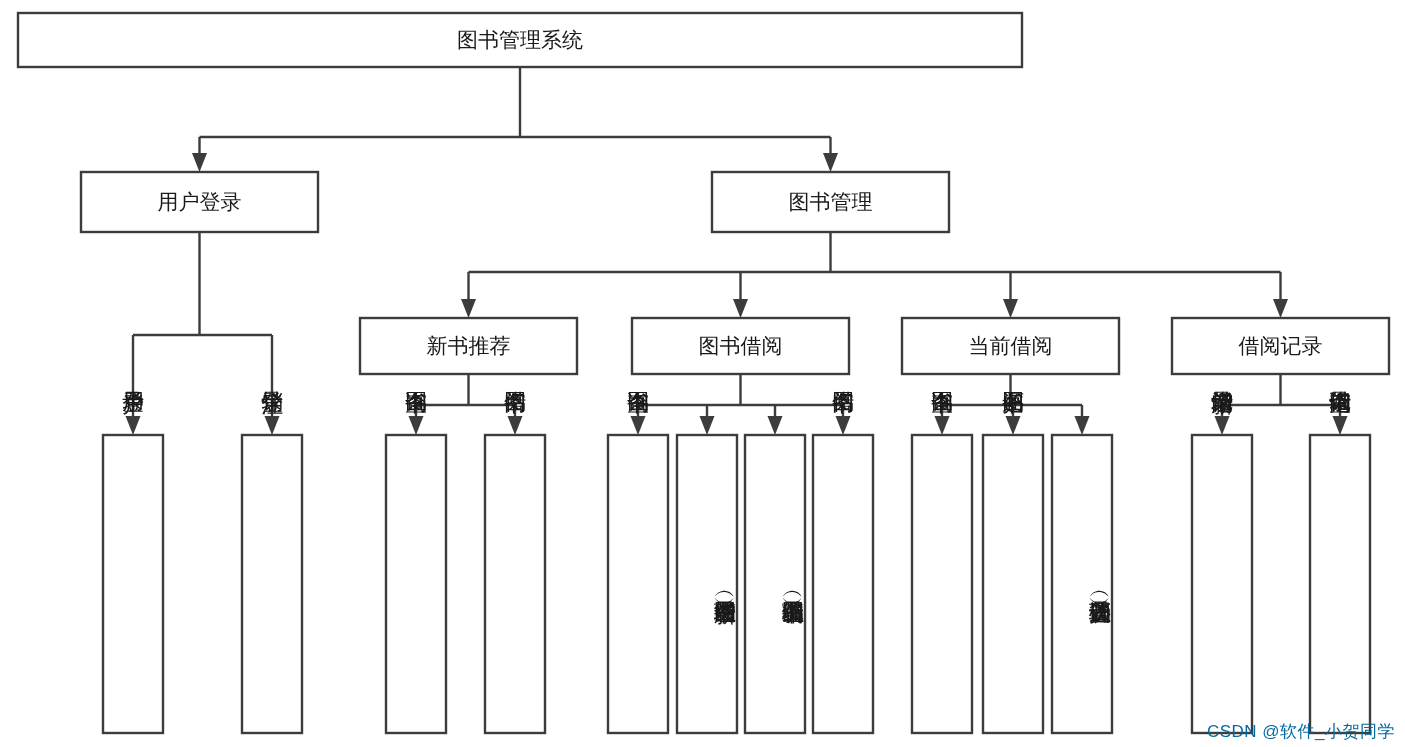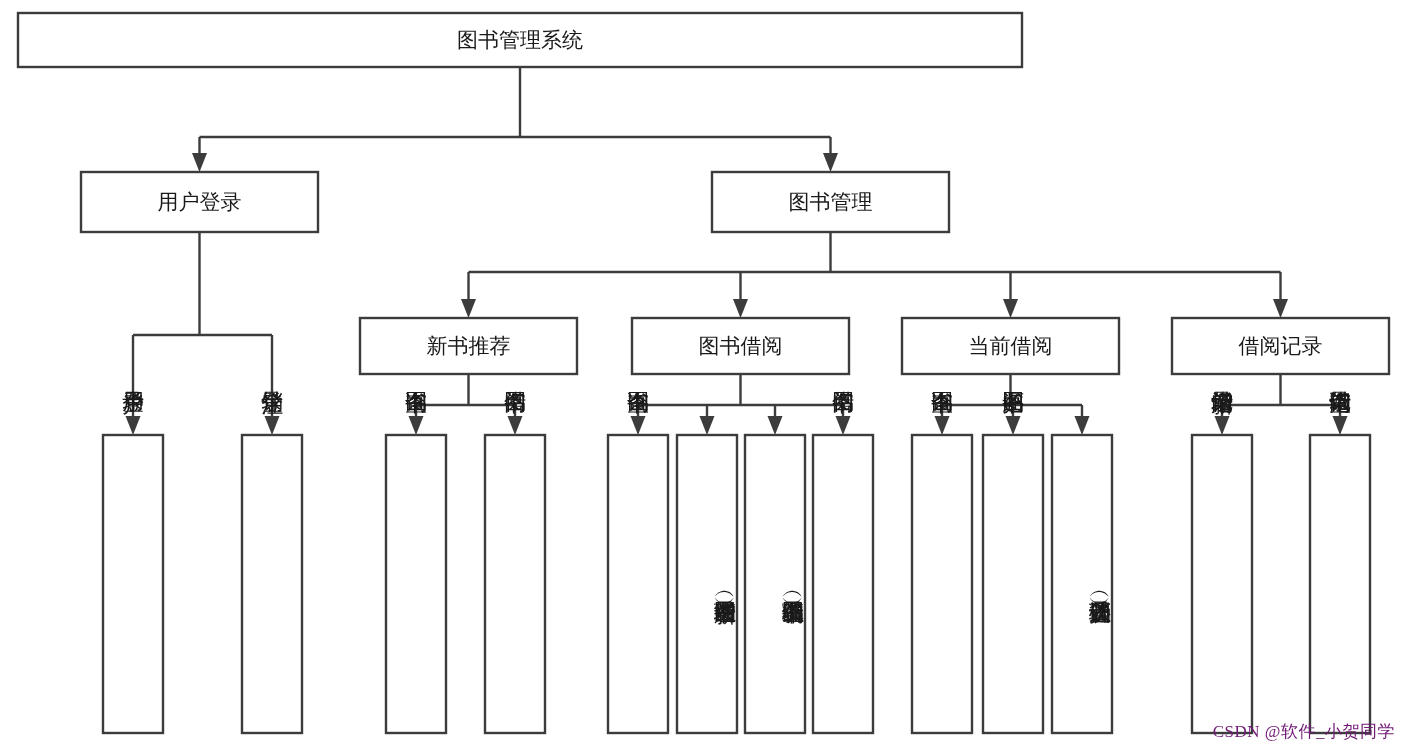--- a/index.html
+++ b/index.html
@@ -46,23 +46,23 @@
     font-family: "DejaVu Sans", "Liberation Sans", sans-serif;
     font-size: 21px;
     fill: #1a1a1a;
     text-anchor: middle;
     dominant-baseline: middle;
   }
   .watermark-text {
     position: absolute;
     right: 10px;
     bottom: 4px;
-    font-family: Liberation Serif, serif;
+    font-family: Liberation Sans, sans-serif;
     font-size: 17px;
-    color: #701a75;
+    color: #0369a1;
     white-space: nowrap;
     letter-spacing: 0.5px;
   }
   
   .vlabel {
     position: absolute;
     writing-mode: vertical-rl;
     text-orientation: upright;
     font-family: "DejaVu Sans", "Liberation Sans", sans-serif;
     font-size: 22px;

